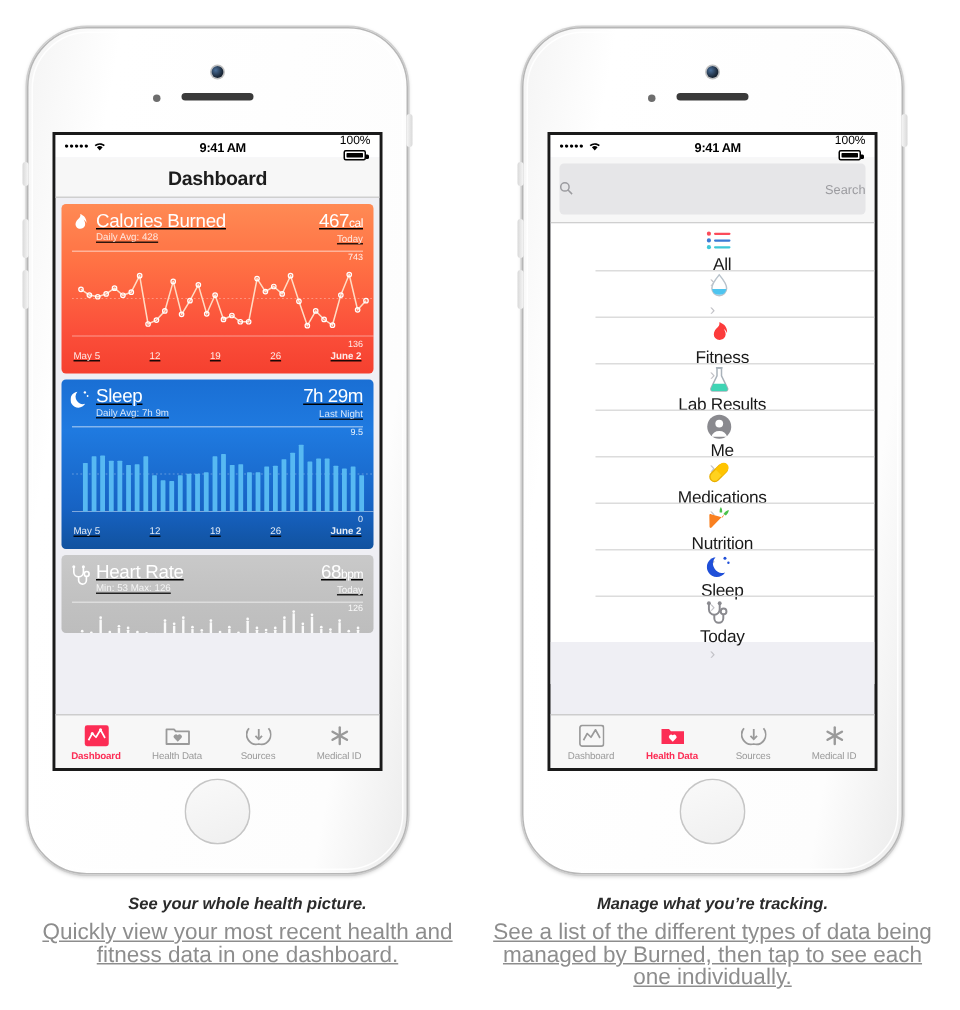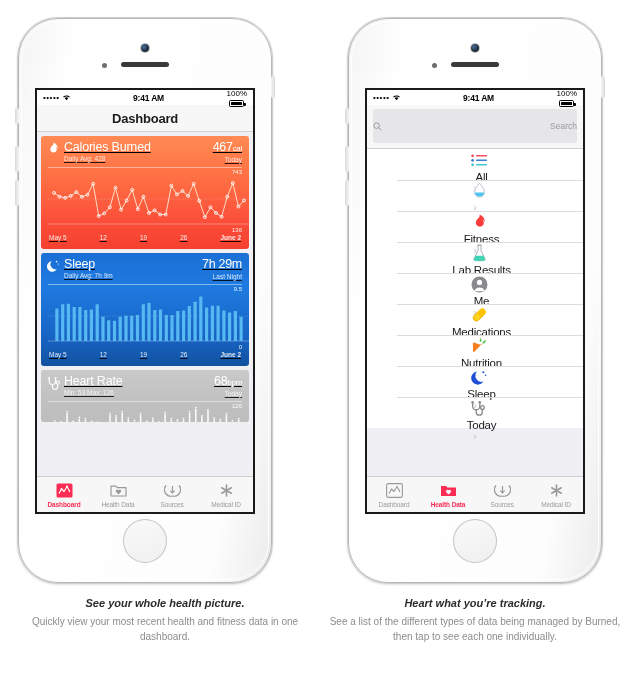--- a/index.html
+++ b/index.html
@@ -135,21 +135,21 @@
   .row-icon{ width:22px; height:22px; flex:none; display:flex; align-items:center; justify-content:center; }
   .row-label{ flex:1; font-size:11.5px; color:#1a1a1a; padding-left:5px; letter-spacing:-.2px; }
   .chev{ margin-right:8px; color:#c2c2c7; font-size:11px; line-height:1; }
   .list-filler{ background:#efeff4; }
 
   
   .caption{ position:absolute; width:300px; text-align:center; top:597px; }
   .caption.left{ left:15px; }
   .caption.right{ left:325px; }
   .cap-title{ font-size:11px; font-weight:bold; color:#2b2b2b; margin-bottom:5px;font-style:italic; }
-  .cap-body{ font-size:10px; color:#8d8d8d; line-height:15px; }
+  .cap-body{ font-size:15px; color:#8d8d8d; line-height:15px;text-decoration:underline; }
 </style>
 </head>
 <body>
 
 <div class="stage">
 
   <div class="phone left">
     <div class="phone-body"></div>
     <div class="phone-rim"></div>
     <div class="btn-side btn-mute"></div>
@@ -677,17 +677,17 @@
       </div>
 
     </div>
   </div>
 
   <div class="caption left">
     <div class="cap-title">See your whole health picture.</div>
     <div class="cap-body">Quickly view your most recent health and fitness data in one dashboard.</div>
   </div>
   <div class="caption right">
-    <div class="cap-title">Heart what you’re tracking.</div>
+    <div class="cap-title">Manage what you’re tracking.</div>
     <div class="cap-body">See a list of the different types of data being managed by Burned, then tap to see each one individually.</div>
   </div>
 
 </div>
 
 </body></html>

